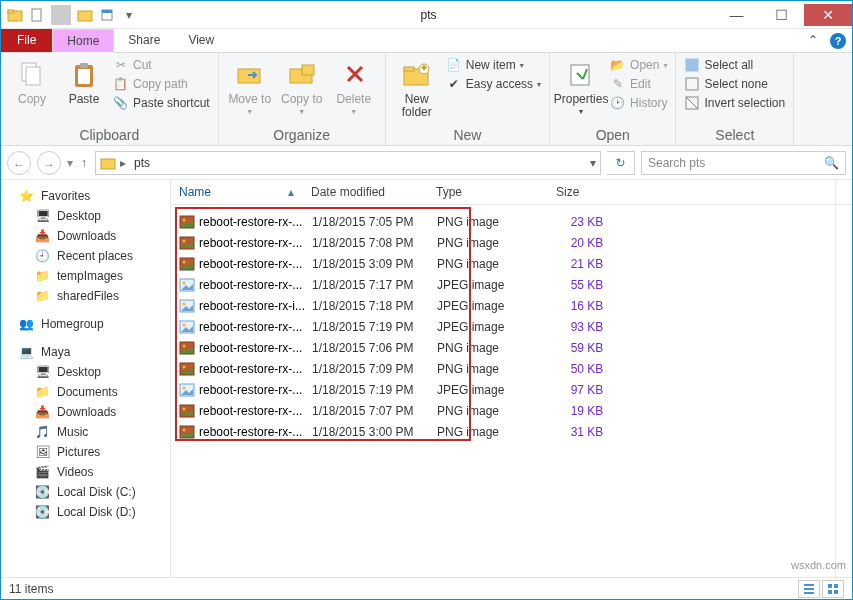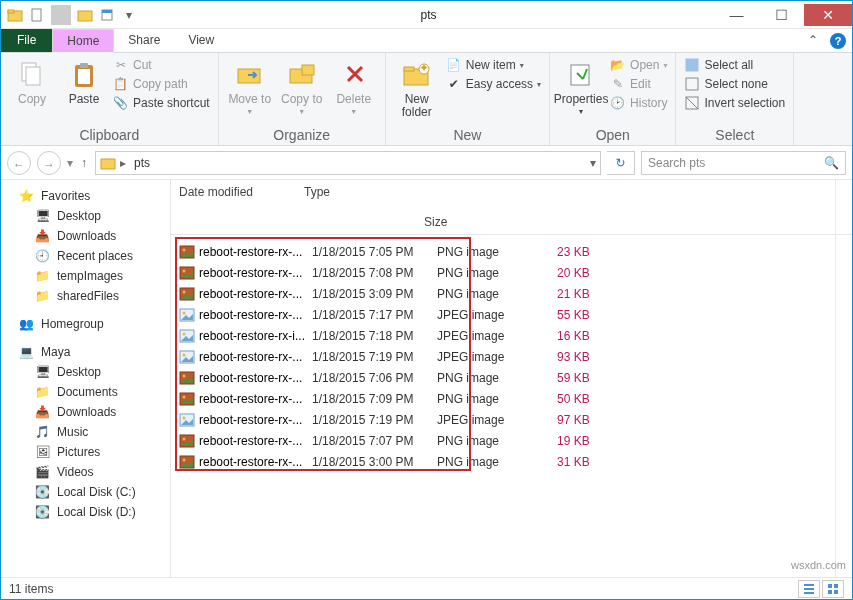--- a/index.html
+++ b/index.html
@@ -11,21 +11,21 @@
 .titlebar .icons span { width: 20px; height: 20px; display:flex;align-items:center;justify-content:center; }
 .titlebar .sep { width:1px; height:16px; background:#ccc; margin:0 2px; }
 .titlebar .title { flex:1; text-align:center; color:#222; }
 .title-right { display:flex; }
 .title-right div { width:45px; height:22px; display:flex; align-items:center; justify-content:center; }
 .title-right .close { background:#c75050; color:#fff; width:48px; }
 .title-right div span { color:#555; font-size:14px; }
 
 
 .tabs { height: 24px; display:flex; border-bottom:1px solid #dadada; }
-.tabs .file { background:#14532d; color:#fff; padding: 4px 16px; }
+.tabs .file { background:#b91c1c; color:#fff; padding: 4px 16px; }
 .tabs .tab { padding:4px 14px; color:#444; }
 .tabs .tab.active { background:#f0abfc; border:1px solid #dadada; border-bottom:1px solid #f5f6f7; margin-bottom:-1px; }
 .tabs .spacer { flex:1; }
 .tabs .helpctl { padding:4px 6px; color:#555; }
 .help-icon { width:16px; height:16px; border-radius:50%; background:#1979ca; color:#fff; display:inline-flex; align-items:center; justify-content:center; font-weight:bold; font-size:11px; }
 
 
 .ribbon { height: 93px; background:#f5f6f7; display:flex; border-bottom:1px solid #dadada; }
 .rgroup { border-right:1px solid #e1e1e1; padding:4px 8px 2px 8px; display:flex; flex-direction:column; }
 .rgroup-body { flex:1; display:flex; align-items:flex-start; gap:6px; }
@@ -54,28 +54,28 @@
 .side-it { display:flex; align-items:center; gap:6px; padding:2px 4px 2px 34px; color:#333; }
 .side-it .ic, .side-hd .ic { width:16px; height:16px; display:inline-flex; align-items:center; justify-content:center; }
 
 .content { flex:1; position:relative; }
 .content::after{content:"";position:absolute;right:0;top:0;bottom:0;width:16px;border-left:1px solid #eaeaea;}
 .cols { display:flex; border-bottom:1px solid #e6e6e6; color:#444; }
 .col { padding:5px 8px; border-right:1px solid transparent; }
 .col.name { width:132px; color:#0b57a4; display:flex; align-items:center; gap:4px;}
 .col.date { width:125px; }
 .col.type { width:120px; }
-.col.size { width:120px;margin-top:30px; }
+.col.size { width:120px; }
 .filelist { padding:6px 0 6px 0; position:relative; }
 .row { display:flex; align-items:center; height:21px; padding-left:8px; }
 .row .ic { width:16px; height:16px; margin-right:4px; display:inline-flex; align-items:center; justify-content:center; }
 .row .cname { width:113px; overflow:hidden; white-space:nowrap; text-overflow:ellipsis; }
 .row .cdate { width:125px; color:#333; }
 .row .ctype { width:120px; color:#333; }
-.row .csize { width:90px; color:#be185d; text-align:left; padding-right:30px; }
+.row .csize { width:90px; color:#6d28d9; text-align:center; padding-right:30px; }
 .sel-rect { position:absolute; border:2px solid #c62828; left:4px; top:2px; width:296px; height:234px; pointer-events:none; }
 
 
 .status { height:22px; border-top:1px solid #e6e6e6; display:flex; align-items:center; padding:0 8px; color:#444; }
 .status .spacer { flex:1; }
 .status .view { width:22px; height:18px; border:1px solid #ccc; margin-left:2px; display:flex; align-items:center; justify-content:center; color:#1979ca; }
 
 .watermark { position:absolute; right:6px; bottom:28px; color:#999; font-size:11px; pointer-events:none; }
 
 svg { display:block; }
@@ -399,20 +399,24 @@
           <div class="side-it">
             <span class="ic">💽</span>
             <span>Local Disk (D:)</span>
           </div>
         </div>
     </div>
   </div>
 
   <div class="content">
     <div class="cols">
+      <div class="col name">
+          <span>Name</span>
+          <span style="color:#4a7fb5;margin-left:auto;">▴</span>
+        </div>
       <div class="col date">Date modified</div>
       <div class="col type">Type</div>
       <div class="col size">Size</div>
     </div>
     <div class="filelist" id="filelist">
       <div class="sel-rect"></div>
     <div class="row">
           <span class="ic">
             <svg width="16" height="16">
               <rect x="1" y="2" width="14" height="12" fill="#b85c2e" stroke="#7a3d1e"></rect>

